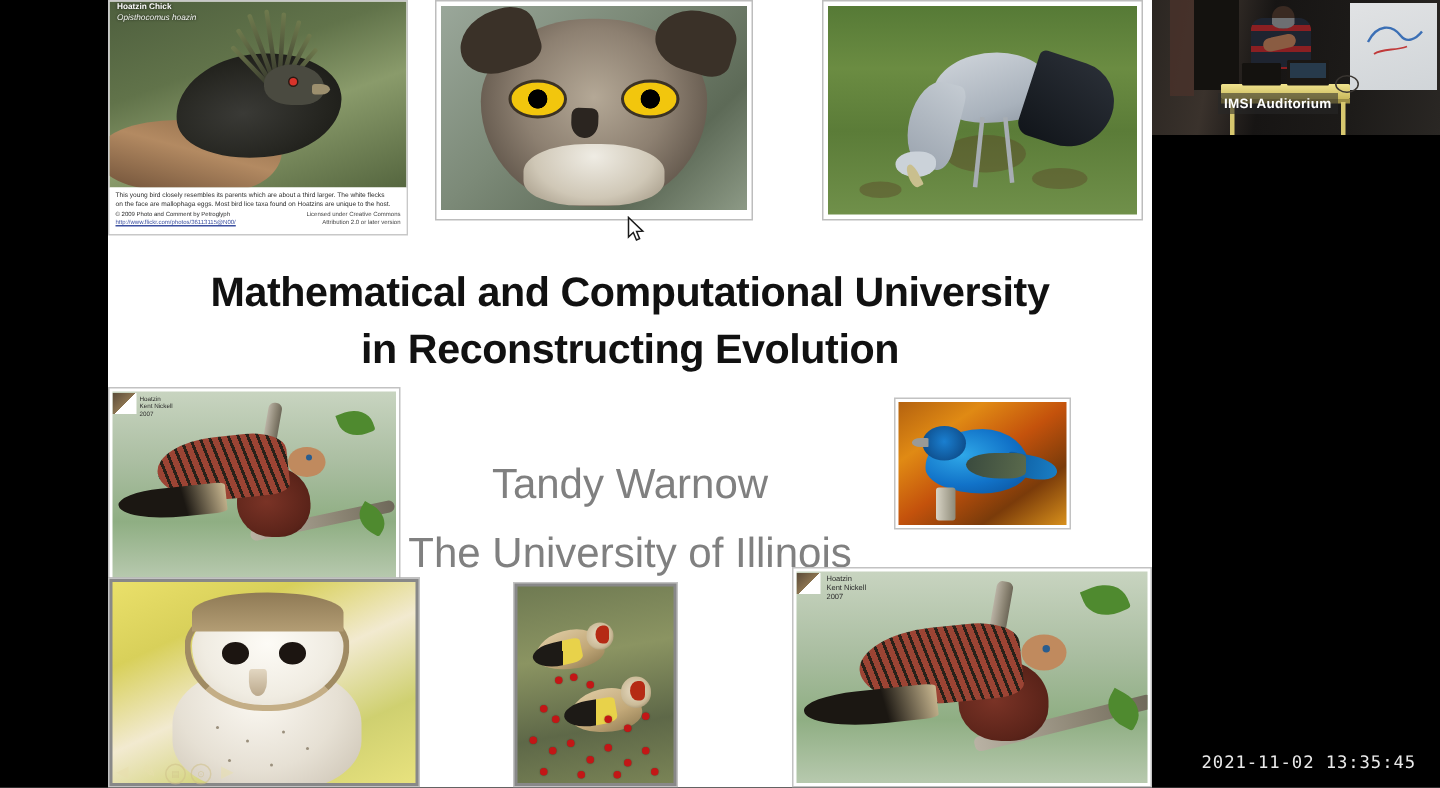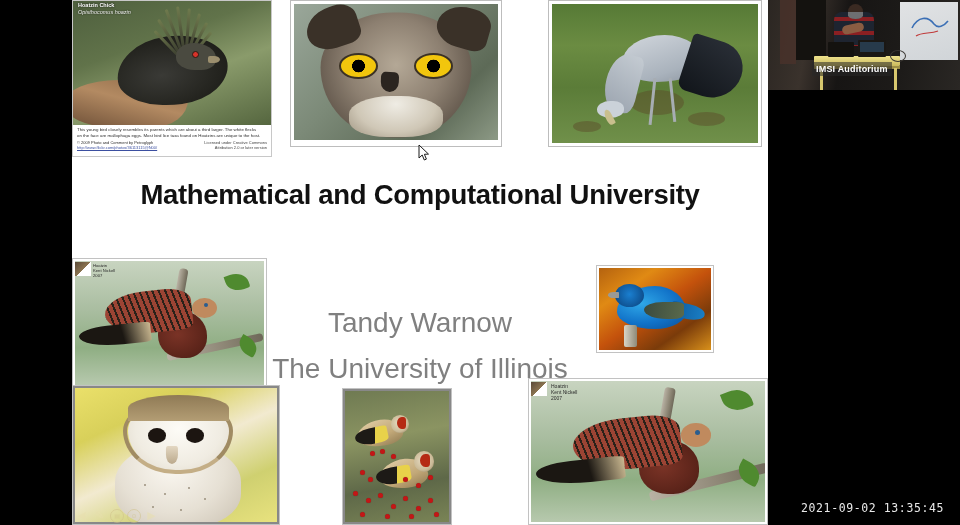--- a/index.html
+++ b/index.html
@@ -293,20 +293,21 @@
         <div id="crane-neck"></div>
         <div id="crane-head"></div>
         <div id="crane-beak"></div>
         <div class="crane-leg" id="leg-1"></div>
         <div class="crane-leg" id="leg-2"></div>
       </div>
     </div>
 
     <div id="title">
       <div class="l1">Mathematical and Computational University</div>
+      <div class="l2">in Reconstructing Evolution</div>
     </div>
 
     <div id="author">
       <div class="a1">Tandy Warnow</div>
       <div class="a2">The University of Illinois</div>
     </div>
 
     <div class="photo" id="p-hoatzin-a">
       <div class="hz-in">
         <div class="hz-credmark"></div>
@@ -438,15 +439,15 @@
     <div id="wc-table"></div>
     <div id="wc-table-edge"></div>
     <div class="wc-leg" id="wc-leg-l"></div>
     <div class="wc-leg" id="wc-leg-r"></div>
     <div id="wc-laptop-l"></div>
     <div id="wc-laptop-r"></div>
     <div id="wc-cable"></div>
     <div id="wc-label">IMSI Auditorium</div>
   </div>
 
-  <div id="timestamp">2021-09-02 13:35:45</div>
+  <div id="timestamp">2021-11-02 13:35:45</div>
 
 </div>
 
 </body></html>

